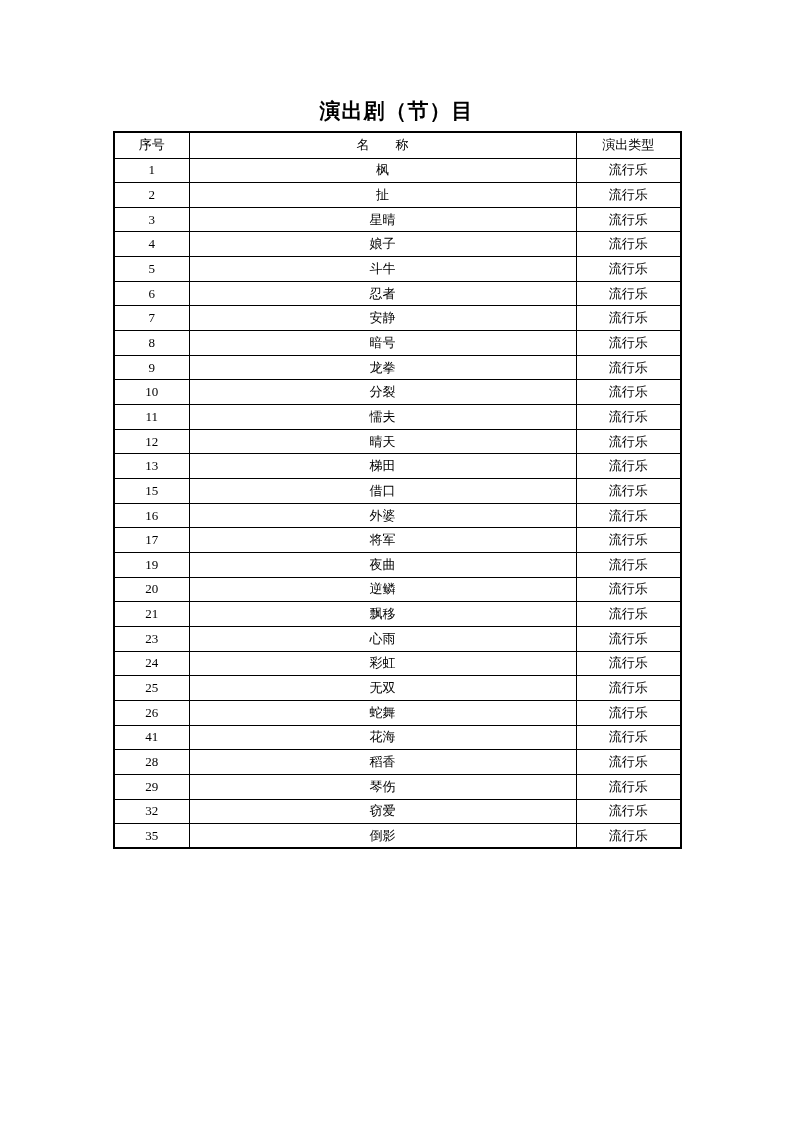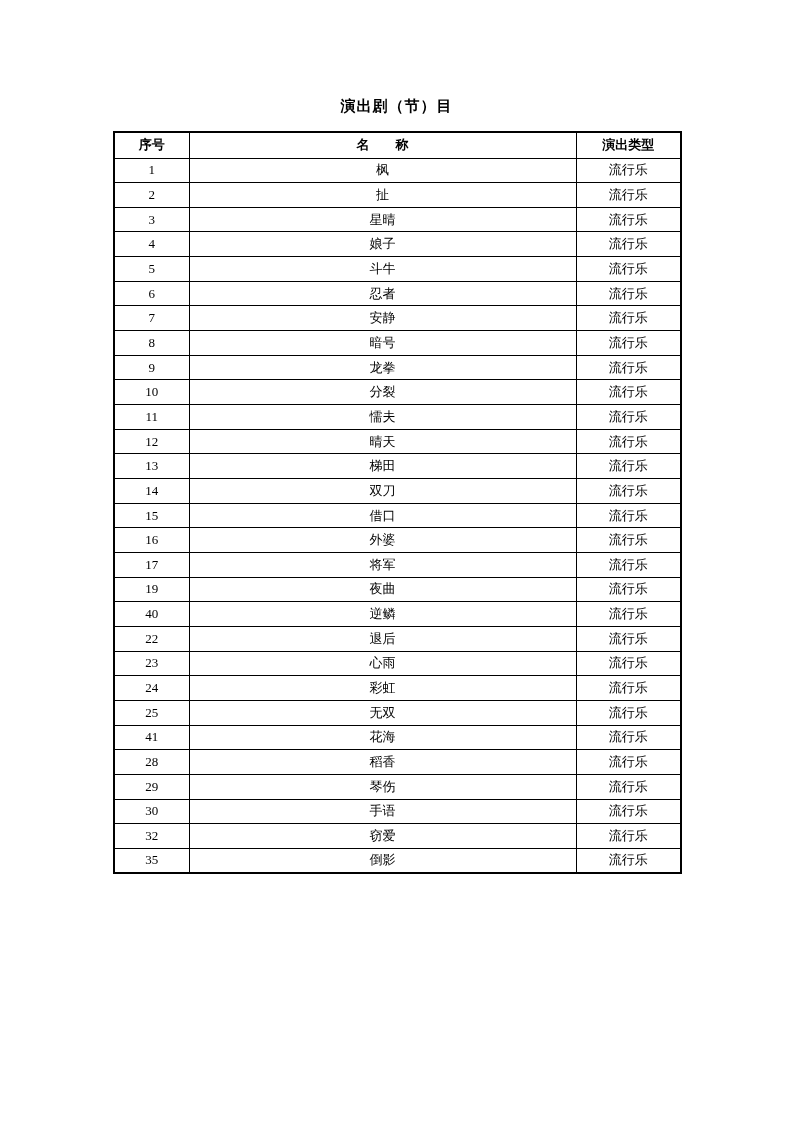--- a/index.html
+++ b/index.html
@@ -18,21 +18,21 @@
     width: 793px;
     height: 1122px;
     background: #ffffff;
   }
   .doc-title {
     position: absolute;
     top: 97px;
     left: 113px;
     width: 567px;
     text-align: center;
-    font-size: 15px;
+    font-size: 21px;
     font-weight: bold;
     letter-spacing: 1px;
     color: #000000;
   }
   table.program-table {
     position: absolute;
     left: 113px;
     top: 131px;
     width: 567px;
     border-collapse: collapse;
@@ -46,21 +46,21 @@
   .program-table th, .program-table td {
     border: 1px solid #000000;
     text-align: center;
     vertical-align: middle;
     padding: 0;
     overflow: hidden;
     white-space: nowrap;
   }
   .program-table thead th {
     height: 26px;
-    font-weight: bold;
+    font-weight: normal;
     font-size: 13px;
   }
   .program-table tbody td {
     height: 24.66px;
     font-weight: normal;
   }
 </style>
 </head>
 <body>
 
@@ -141,90 +141,85 @@
     <td>12</td>
     <td>晴天</td>
     <td>流行乐</td>
   </tr>
         <tr>
     <td>13</td>
     <td>梯田</td>
     <td>流行乐</td>
   </tr>
         <tr>
-    <td>14</td>
-    <td>双刀</td>
-    <td>流行乐</td>
-  </tr>
-        <tr>
     <td>15</td>
     <td>借口</td>
     <td>流行乐</td>
   </tr>
         <tr>
     <td>16</td>
     <td>外婆</td>
     <td>流行乐</td>
   </tr>
         <tr>
     <td>17</td>
     <td>将军</td>
     <td>流行乐</td>
   </tr>
         <tr>
     <td>19</td>
     <td>夜曲</td>
     <td>流行乐</td>
   </tr>
         <tr>
-    <td>40</td>
+    <td>20</td>
     <td>逆鳞</td>
     <td>流行乐</td>
   </tr>
         <tr>
-    <td>22</td>
-    <td>退后</td>
+    <td>21</td>
+    <td>飘移</td>
     <td>流行乐</td>
   </tr>
         <tr>
     <td>23</td>
     <td>心雨</td>
     <td>流行乐</td>
   </tr>
         <tr>
     <td>24</td>
     <td>彩虹</td>
     <td>流行乐</td>
   </tr>
         <tr>
     <td>25</td>
     <td>无双</td>
     <td>流行乐</td>
   </tr>
         <tr>
+    <td>26</td>
+    <td>蛇舞</td>
+    <td>流行乐</td>
+  </tr>
+        <tr>
     <td>41</td>
     <td>花海</td>
     <td>流行乐</td>
   </tr>
         <tr>
     <td>28</td>
     <td>稻香</td>
     <td>流行乐</td>
   </tr>
         <tr>
     <td>29</td>
     <td>琴伤</td>
     <td>流行乐</td>
   </tr>
         <tr>
-    <td>30</td>
-    <td>手语</td>
-    <td>流行乐</td>
-  </tr>
-        <tr>
     <td>32</td>
     <td>窃爱</td>
     <td>流行乐</td>
   </tr>
         <tr>
     <td>35</td>
     <td>倒影</td>
     <td>流行乐</td>
   </tr>
       </tbody>

